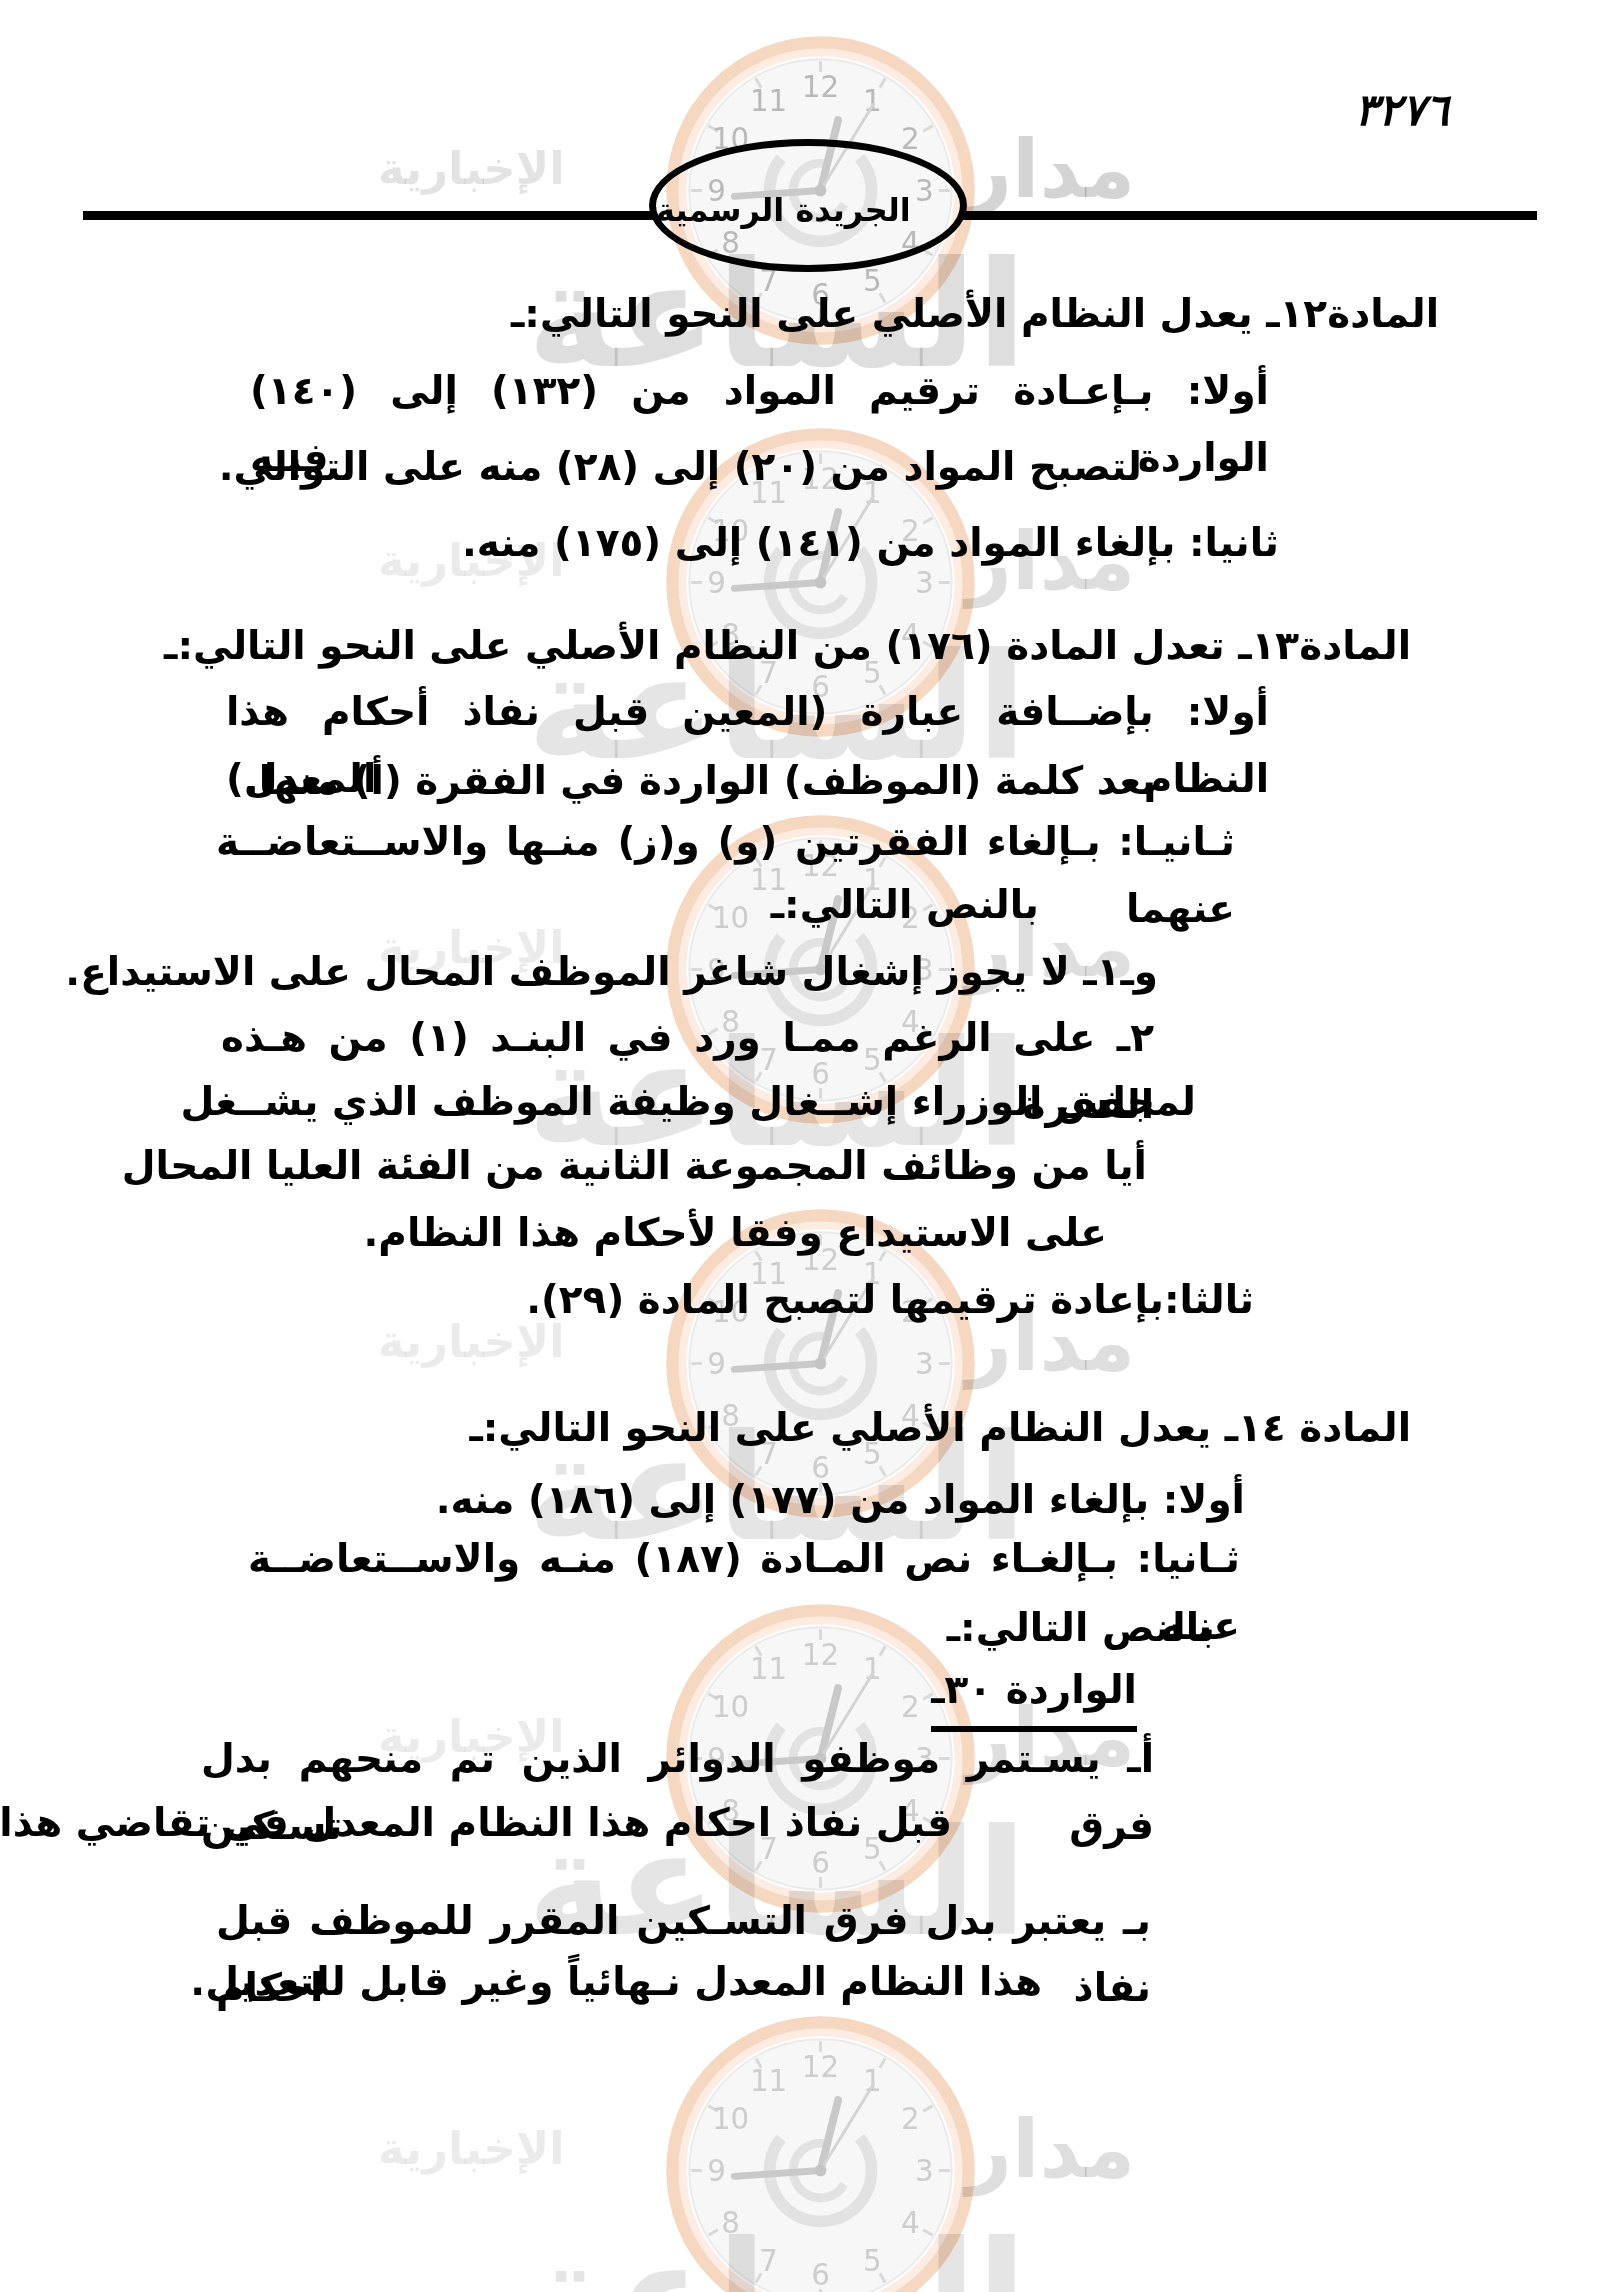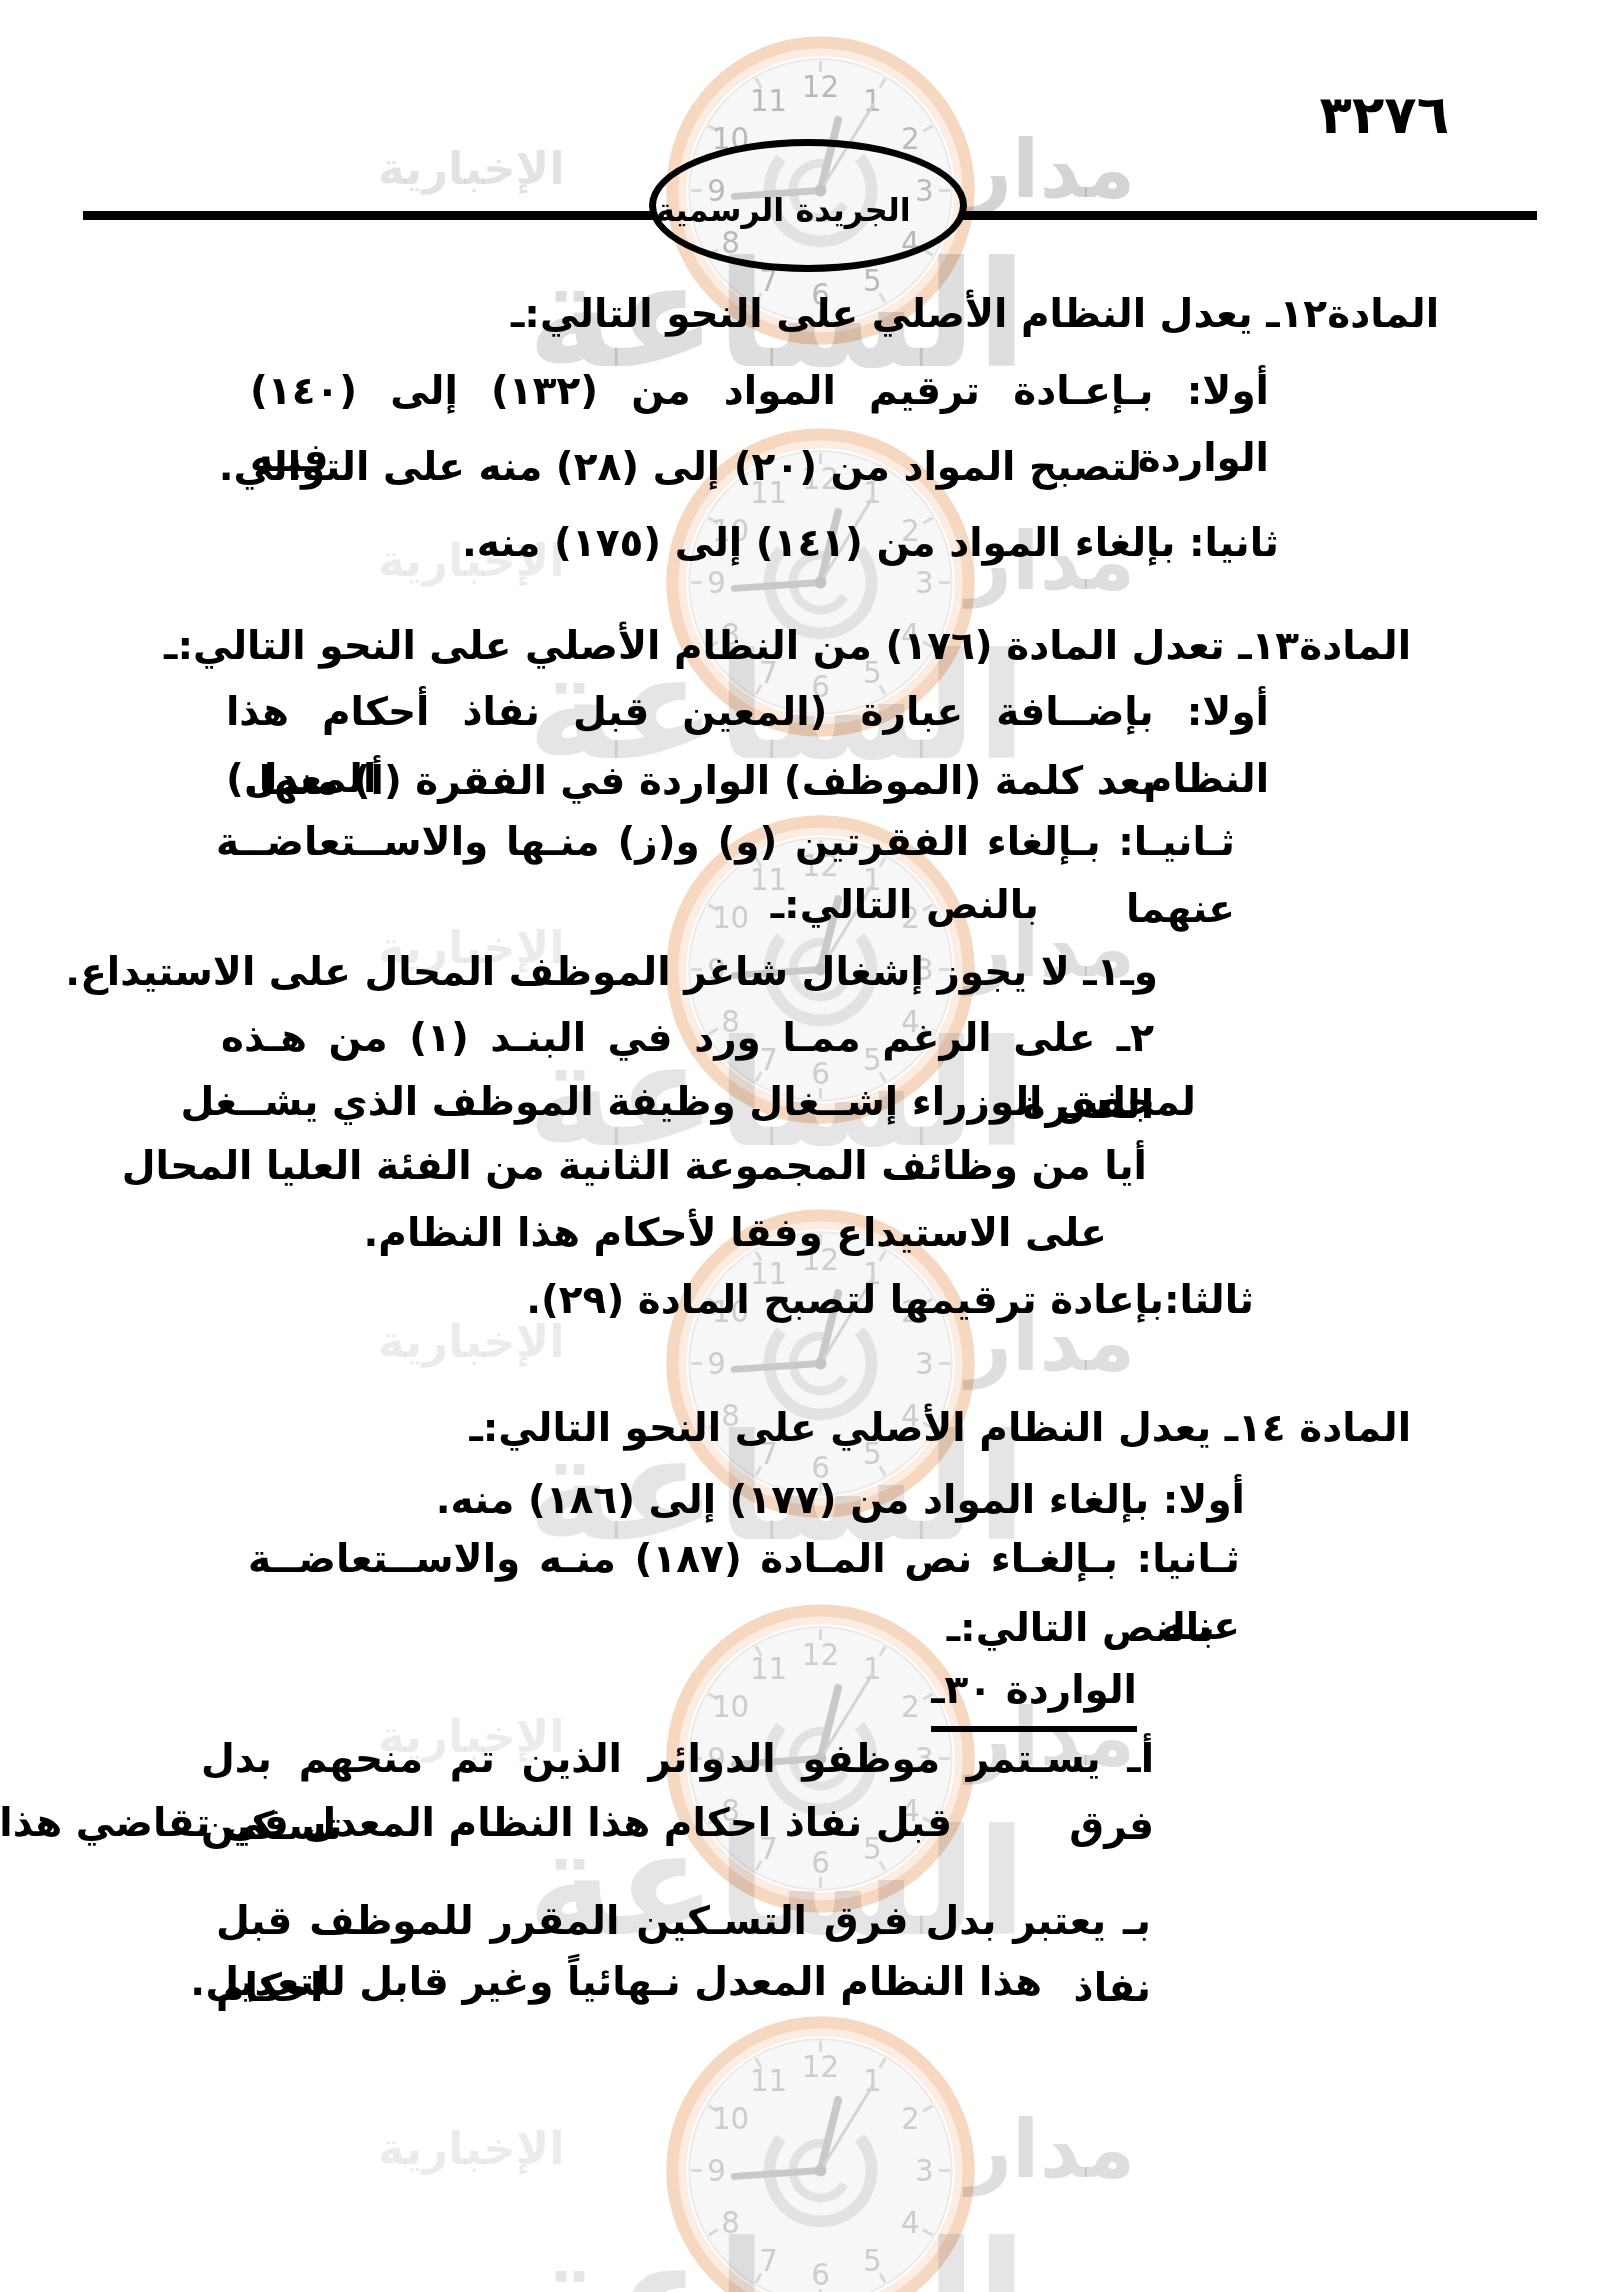--- a/index.html
+++ b/index.html
@@ -23,21 +23,21 @@
     position:absolute;left:-294px;top:51px;font-size:147px;font-weight:bold;
     color:rgba(0,0,0,0.10);white-space:nowrap;line-height:1;
   }
   .wm-dark{--wmnum:#b9b9b9;}
   .wm-dark .wm-madar{color:rgba(0,0,0,0.17);}
   .wm-dark .wm-ikhbariya{color:rgba(0,0,0,0.11);}
   .wm-dark .wm-saa{color:rgba(0,0,0,0.13);}
   
   .page-number{
     position:absolute;top:84px;right:172px;z-index:2;
-    font-size:53px;font-weight:bold;color:#000;letter-spacing:2px;
+    font-size:44px;font-weight:bold;color:#000;letter-spacing:2px;font-style:italic;
   }
   .rule{position:absolute;height:8.8px;background:#000;top:211px;z-index:2;}
   .rule-left{left:83px;width:573px;}
   .rule-right{left:959px;width:578px;}
   .badge{
     position:absolute;left:649px;top:139px;width:318px;height:133px;z-index:3;
     border:7.8px solid #000;border-radius:50%;
     display:flex;align-items:center;justify-content:flex-end;
     background:transparent;box-sizing:border-box;
   }

